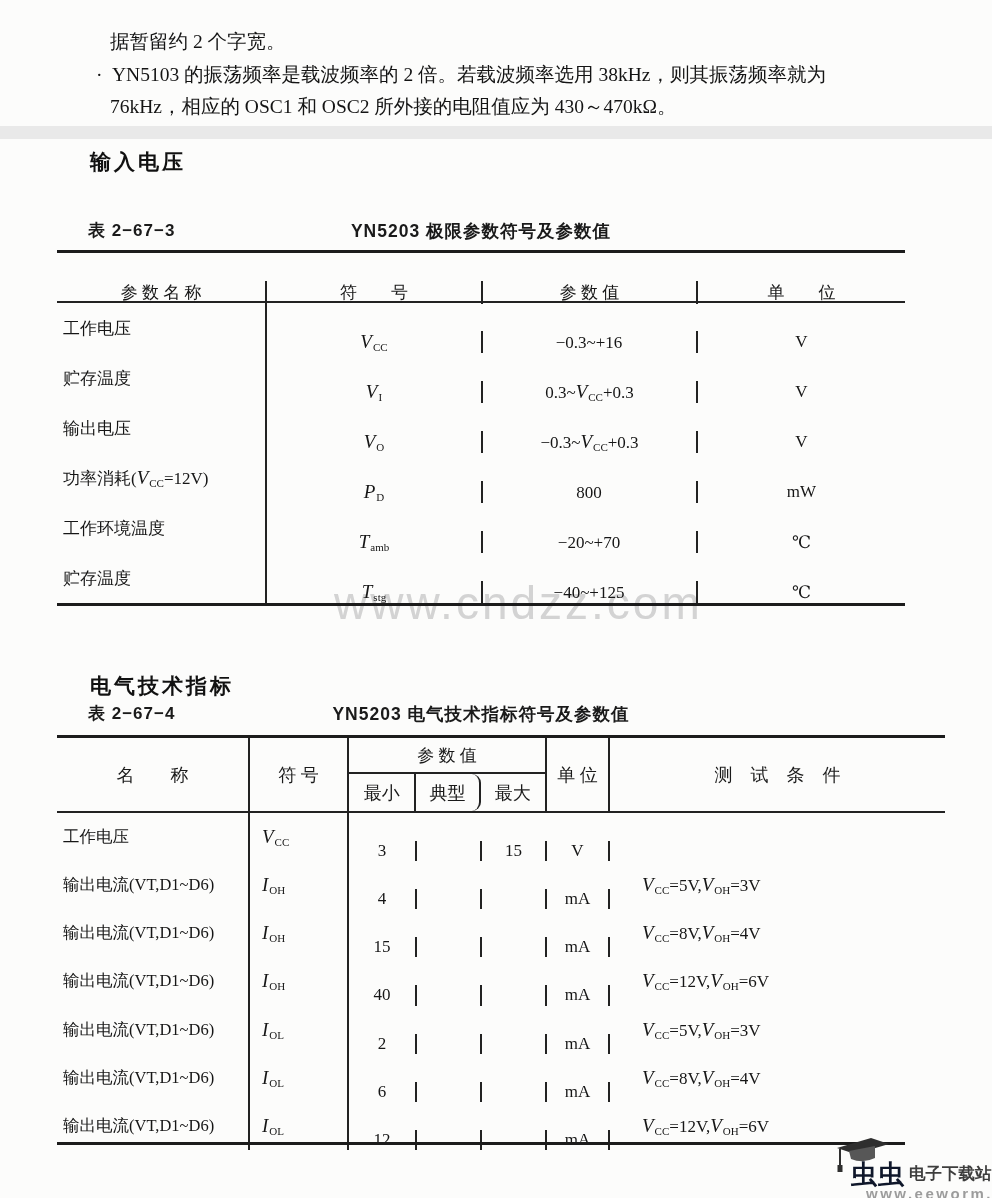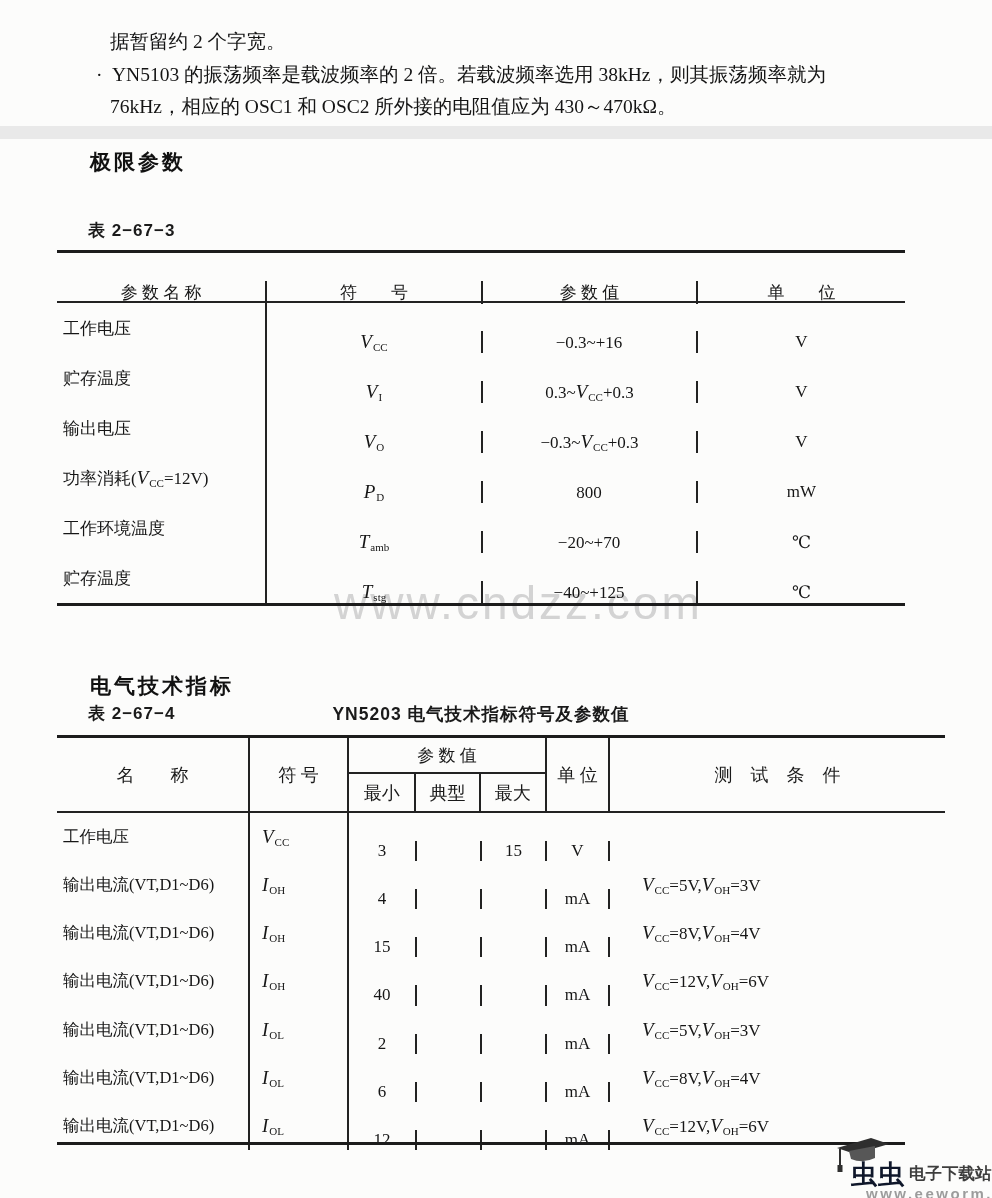--- a/index.html
+++ b/index.html
@@ -49,21 +49,21 @@
   .hcell{display:flex;align-items:center;justify-content:center;box-sizing:border-box;font-size:18px;}
   .grp{display:flex;flex-direction:column;box-sizing:border-box;}
   .grp .glabel{height:36px;display:flex;align-items:center;justify-content:center;
                border-bottom:2px solid #222;box-sizing:border-box;font-size:17px;}
   .grp .gsub{display:flex;flex:1;}
   .t2 .drow{display:grid;grid-template-columns:193px 99px 68px 65px 65px 63px 335px;height:48.15px;}
   .t2 .name{padding-left:6px;font-size:16.5px;}
   .t2 .symc{padding-left:12px;}
   .t2 .cond{padding-left:32px;}
   .w-name{width:193px;} .w-sym{width:99px;} .w-grp{width:198px;}
-  .w-min{width:68px;} .w-typ{width:65px;} .w-max{width:65px;}
+  .w-min{width:68px;} .w-typ{width:65px;border-radius:9px;} .w-max{width:65px;}
   .w-unit{width:63px;} .w-cond{width:335px;}
   .t2bottom{left:57px;top:1142px;width:848px;height:3px;background:#1c1c1c;z-index:1;}
   
   .logo-cap{left:834px;top:1133px;z-index:3;}
   .logo-brand{left:851px;top:1157px;font-family:"Liberation Sans","DejaVu Sans",sans-serif;
               font-weight:bold;font-size:26px;color:#0f172a;letter-spacing:1px;z-index:3;}
   .logo-site{left:909px;top:1163px;font-family:"Liberation Sans","DejaVu Sans",sans-serif;
              font-weight:bold;font-size:16.5px;color:#3d3d3d;z-index:3;}
   .logo-url{left:851px;top:1185px;font-family:"Liberation Sans","DejaVu Sans",sans-serif;
             font-weight:bold;font-size:15px;color:#9c9c9c;letter-spacing:2.5px;z-index:3;margin-left:15px;}
@@ -72,26 +72,27 @@
 <body>
 
 <div class="abs band"></div>
 
 <div class="abs intro">
   <div class="ind">据暂留约 2 个字宽。</div>
   <div><span class="bullet">·</span><span>YN5103 的振荡频率是载波频率的 2 倍。若载波频率选用 38kHz，则其振荡频率就为</span></div>
   <div class="ind">76kHz，相应的 OSC1 和 OSC2 所外接的电阻值应为 430～470kΩ。</div>
 </div>
 
-<div class="abs sec sec1">极限参数</div>
+<div class="abs sec sec1">输入电压</div>
 
 <div class="abs watermark">www.cndzz.com</div>
 
 <div class="abs caprow one">
   <span class="tlabel">表 2−67−3</span>
+  <span class="tcap">YN5203 极限参数符号及参数值</span>
 </div>
 
 <div class="abs tbl t1">
   <div class="row hrow">
     <div class="c ctr vr">参 数 名 称</div>
     <div class="c ctr vr">符　　号</div>
     <div class="c ctr vr">参 数 值</div>
     <div class="c ctr">单　　位</div>
   </div>
 

